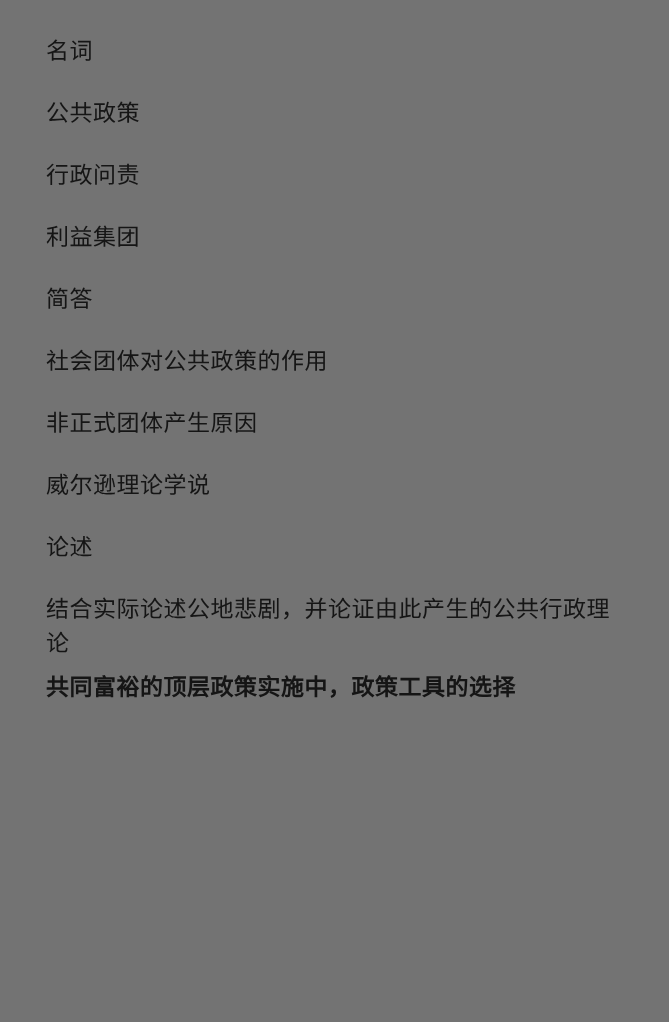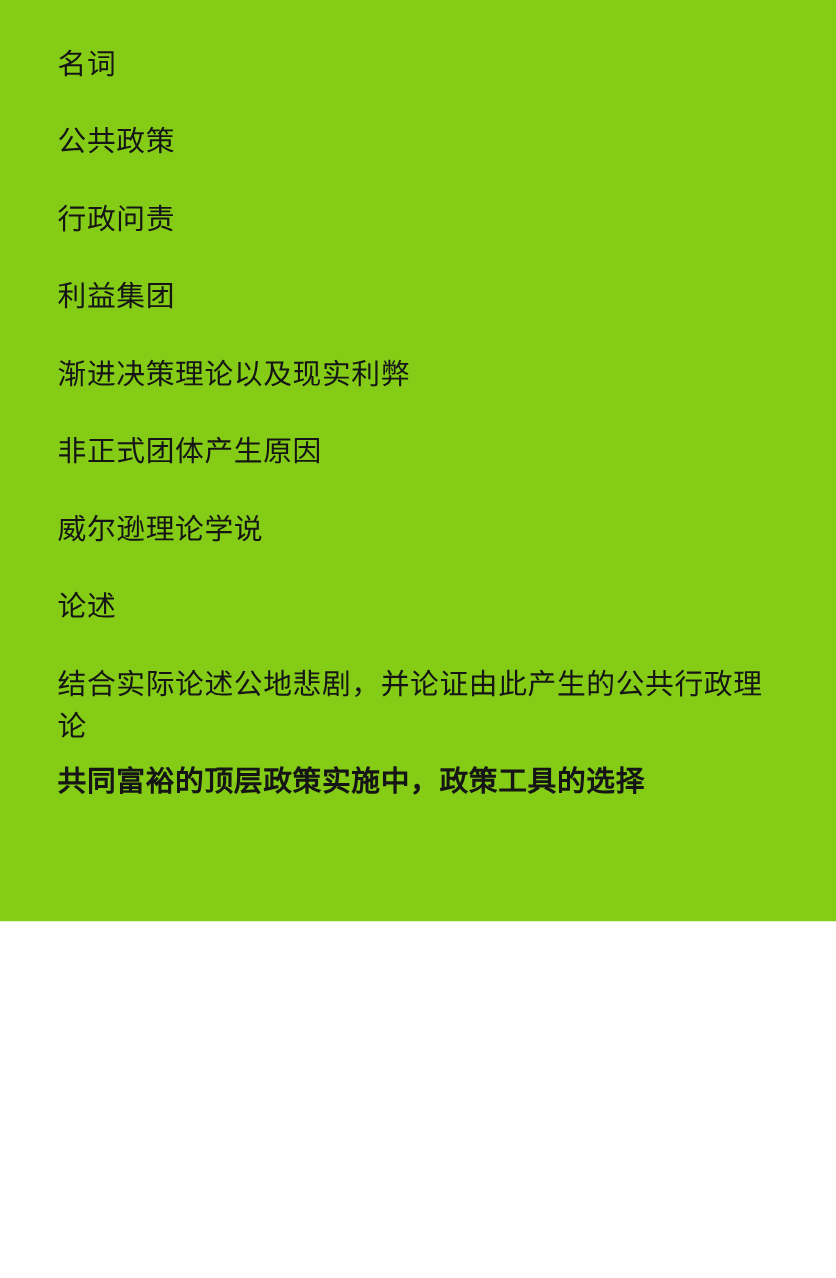--- a/index.html
+++ b/index.html
@@ -10,23 +10,23 @@
   body {
     width: 669px;
     height: 1022px;
     font-family: "Liberation Sans", "DejaVu Sans", sans-serif;
     color: #1a1a1a;
     overflow: hidden;
   }
   .page {
     box-sizing: border-box;
     width: 669px;
-    height: 737px;
+    height: 1022px;
     padding: 34px 46px 20px 46px;
-    background: #84cc16;
+    background: #737373;
   }
   .doc-line {
     font-size: 23px;
     line-height: 34px;
     letter-spacing: 0.5px;
     color: #151515;
     margin: 0 0 28px 0;
     white-space: pre-wrap;
     word-break: break-word;
   }
@@ -39,19 +39,20 @@
   }
 </style>
 </head>
 <body>
 
 <div class="page">
   <p class="doc-line">名词</p>
   <p class="doc-line">公共政策</p>
   <p class="doc-line">行政问责</p>
   <p class="doc-line">利益集团</p>
-  <p class="doc-line">渐进决策理论以及现实利弊</p>
+  <p class="doc-line">简答</p>
+  <p class="doc-line">社会团体对公共政策的作用</p>
   <p class="doc-line">非正式团体产生原因</p>
   <p class="doc-line">威尔逊理论学说</p>
   <p class="doc-line">论述</p>
   <p class="doc-line wrap">结合实际论述公地悲剧，并论证由此产生的公共行政理论</p>
   <p class="doc-line">共同富裕的顶层政策实施中，政策工具的选择</p>
 </div>
 
 </body></html>

